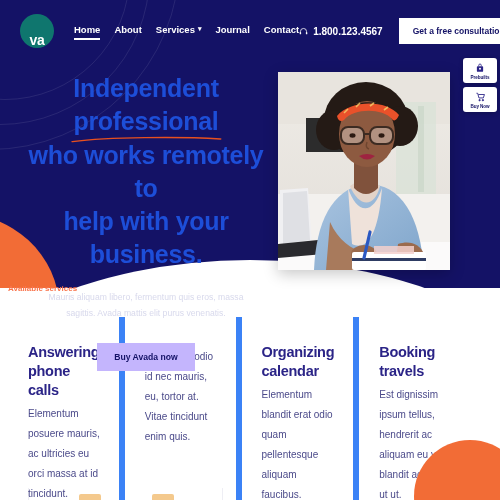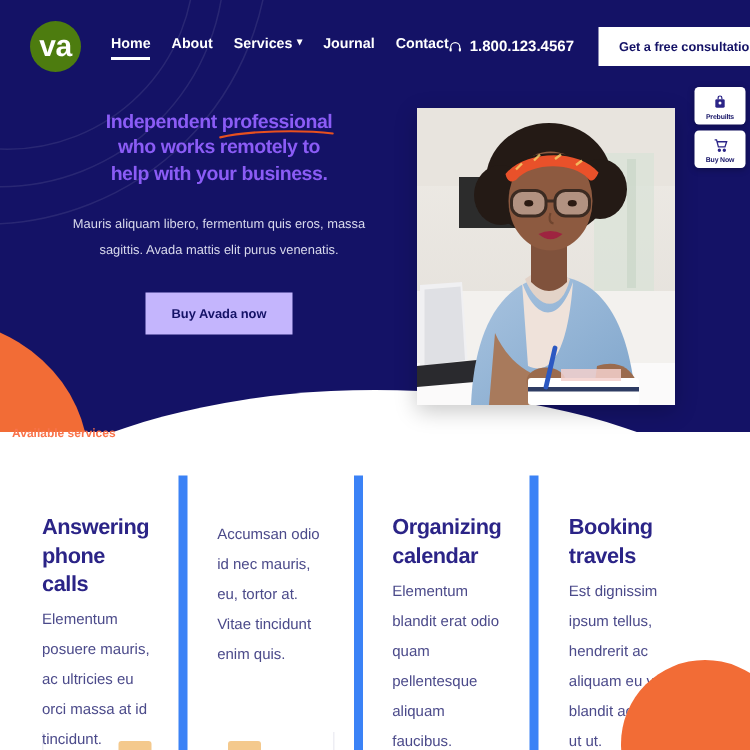--- a/index.html
+++ b/index.html
@@ -84,26 +84,26 @@
     height: 62px;
     display: flex;
     align-items: center;
     padding: 0 18px 0 20px;
     z-index: 20;
   }
 
   .logo {
     width: 34px; height: 34px;
     border-radius: 50%;
-    background: #4d7c0f;
+    background: #0f766e;
     display: flex;
-    align-items: center;
+    align-items: flex-end;
     justify-content: center;
     color: #ffffff;
-    font-size: 20px;
+    font-size: 14px;
     font-weight: 700;
     letter-spacing: -0.3px;
     flex: 0 0 auto;
   }
 
   .nav-links {
     display: flex;
     align-items: center;
     gap: 14px;
     margin-left: 20px;
@@ -165,22 +165,22 @@
   .hero-left {
     position: absolute;
     left: 22px;
     top: 72px;
     width: 248px;
     text-align: center;
     z-index: 10;
   }
 
   .hero-title {
-    color: #8b5cf6;
-    font-size: 13px;
+    color: #1d4ed8;
+    font-size: 25px;
     line-height: 1.33;
     font-weight: 700;
     letter-spacing: -0.3px;
   }
   .hl-underline {
     position: relative;
     display: inline-block;
   }
   .hl-underline svg {
     position: absolute;

